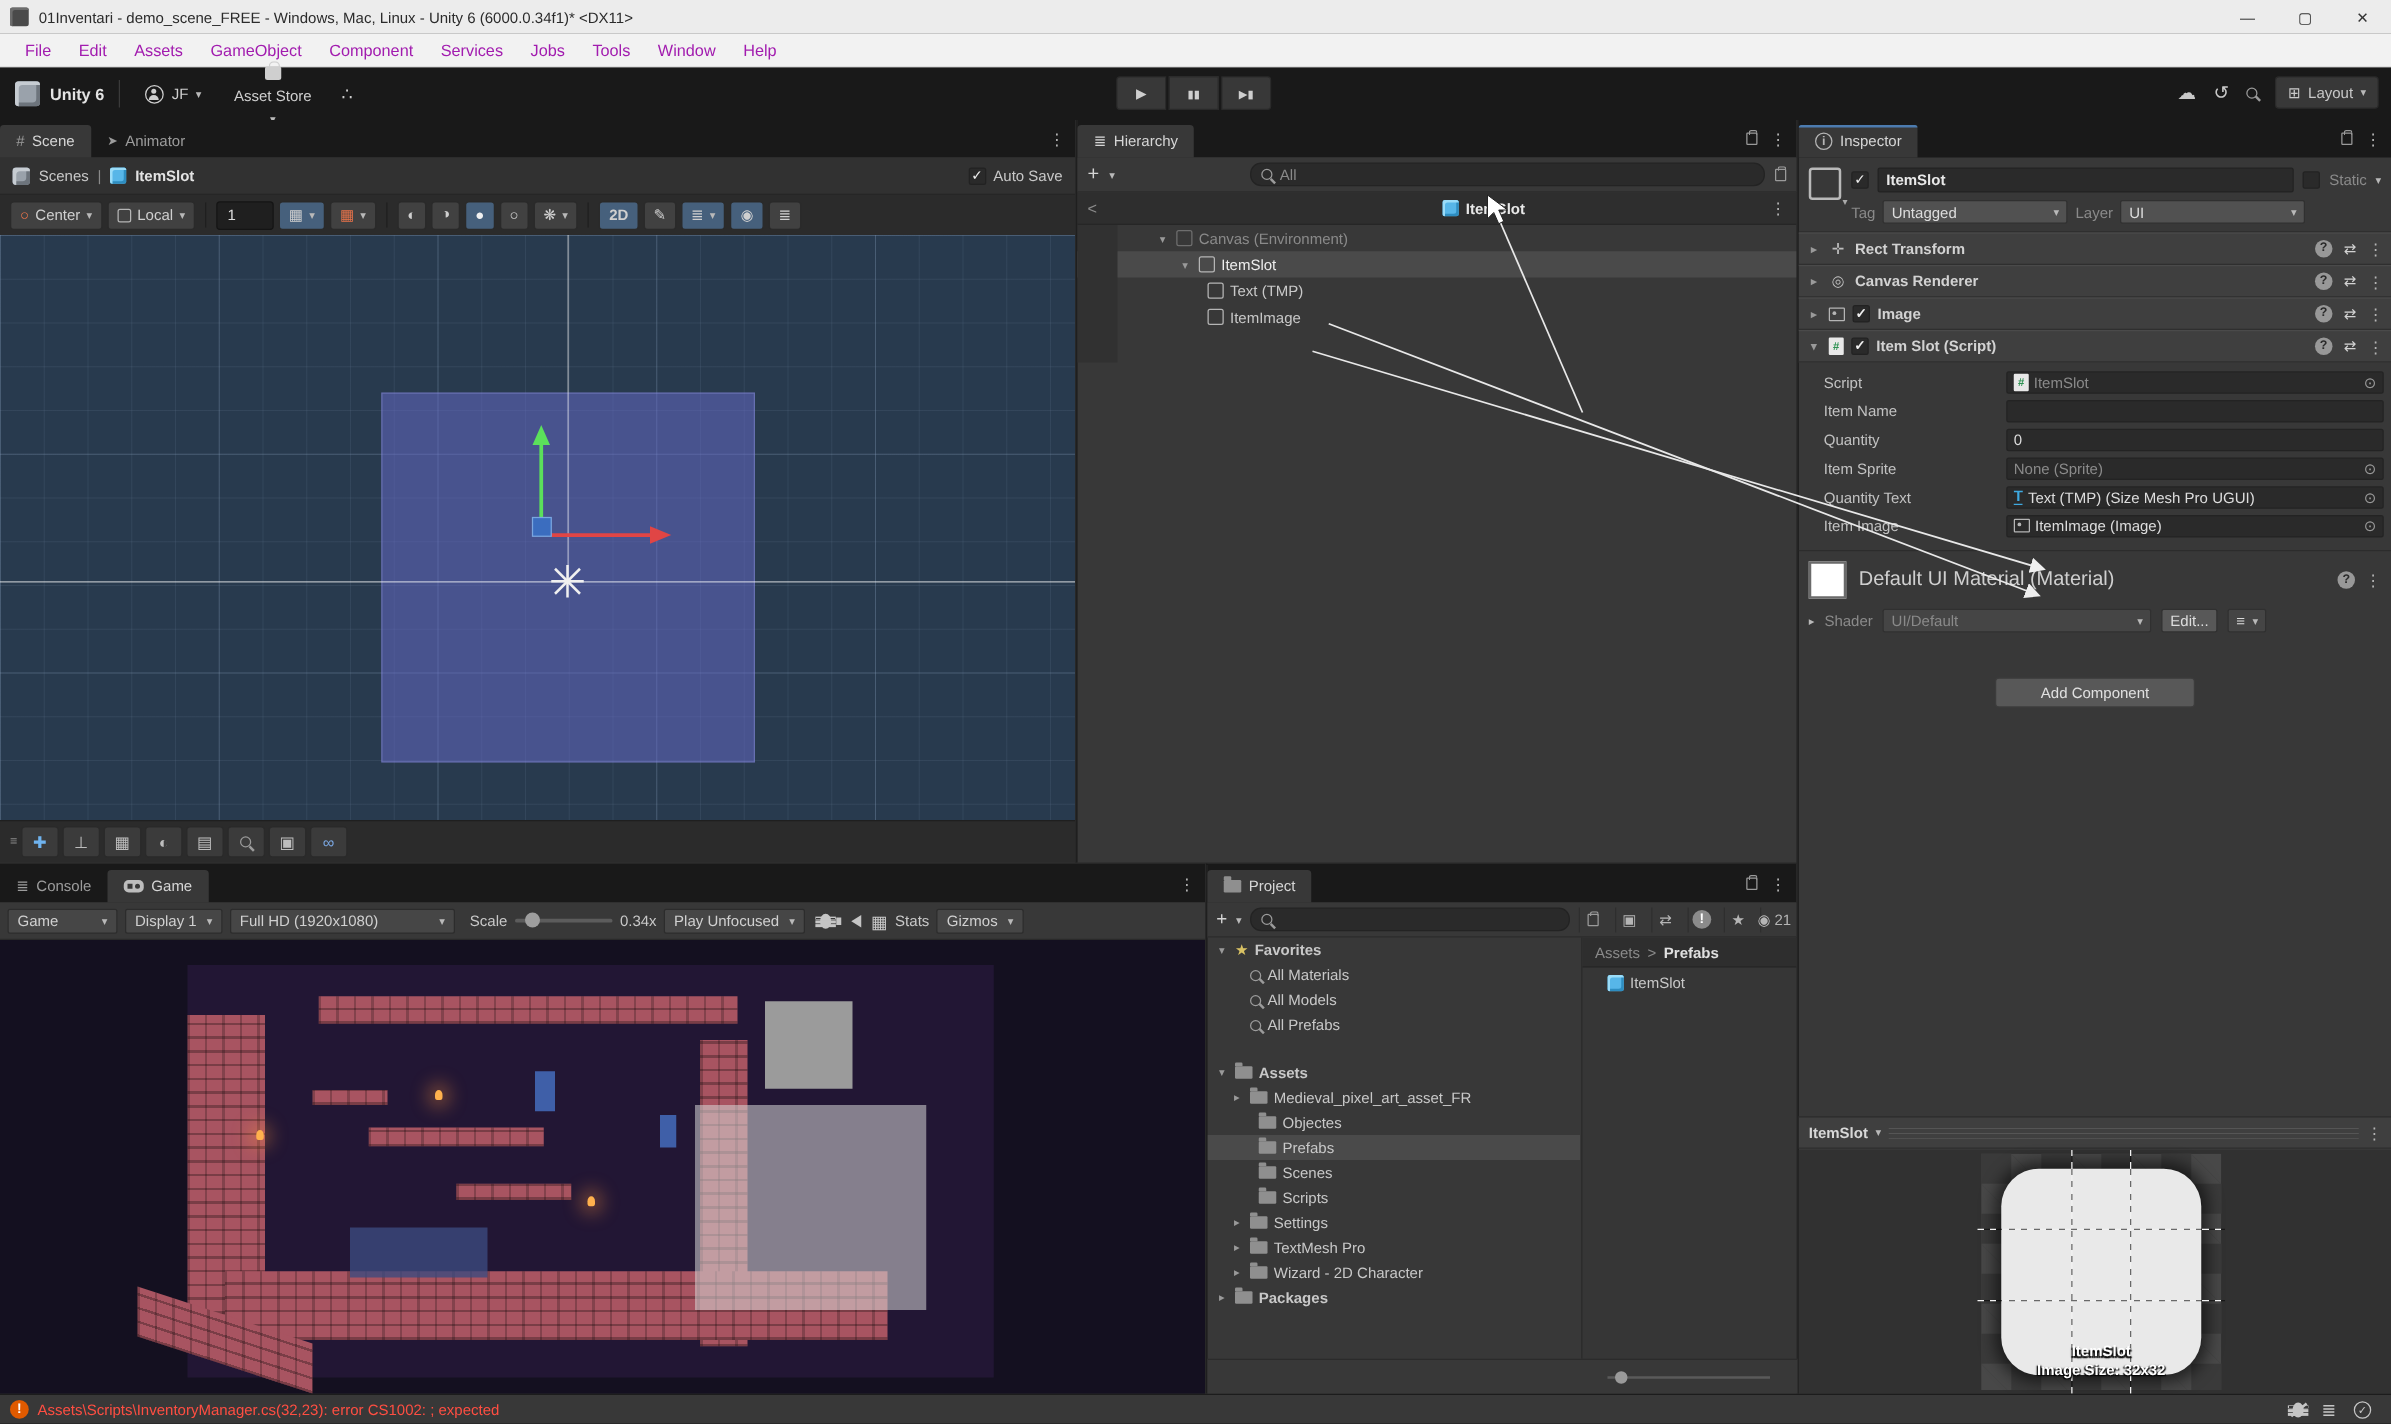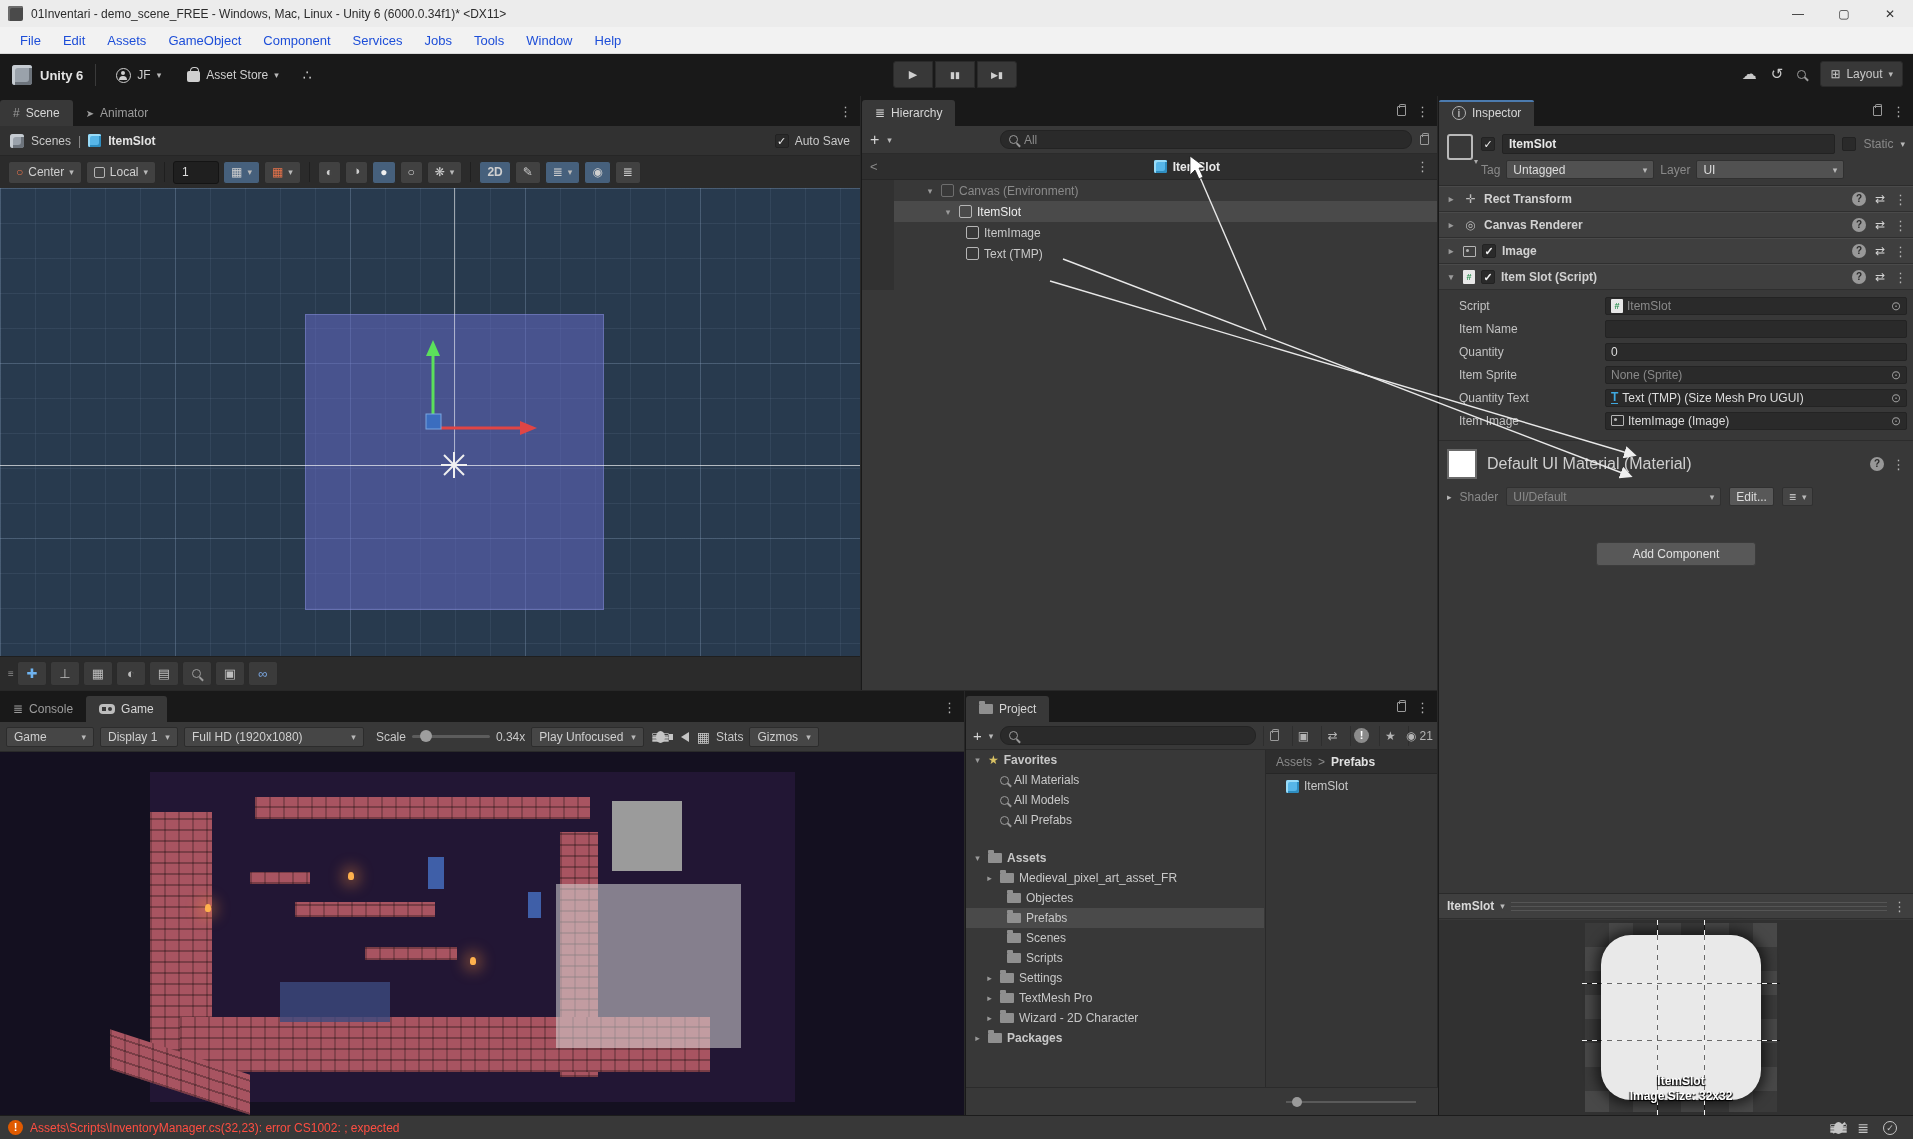--- a/index.html
+++ b/index.html
@@ -8,21 +8,21 @@
   .root { position:relative; width:1913px; height:1139px; overflow:hidden; background:#282828; }
   .abs { position:absolute; }
   .row { display:flex; align-items:center; }
 
   
   .titlebar { left:0; top:0; width:1913px; height:27px; background:#ececec; color:#2b2b2b; display:flex; align-items:center; padding-left:8px; }
   .titlebar .apptitle { margin-left:8px; font-size:12px; }
   .win-ctrls { position:absolute; right:0; top:0; height:27px; display:flex; }
   .win-btn { width:46px; height:27px; display:flex; align-items:center; justify-content:center; color:#333; font-size:12px; }
   .unity-cube-dark { width:15px; height:15px; background:#4a4a4a; border-radius:2px; box-shadow: inset 2px 2px 0 #6c6c6c; }
-  .menubar { left:0; top:27px; width:1913px; height:27px; background:#f2f2f2; color:#1d4ed8; display:flex; align-items:center; padding-left:10px; gap:2px; font-size:13px; border-bottom:1px solid #d9d9d9;}
+  .menubar { left:0; top:27px; width:1913px; height:27px; background:#f2f2f2; color:#a21caf; display:flex; align-items:center; padding-left:10px; gap:2px; font-size:13px; border-bottom:1px solid #d9d9d9;}
   .menubar .mitem { padding:4px 10px; }
   .topbar { left:0; top:54px; width:1913px; height:42px; background:#191919; display:flex; align-items:center; }
   .brand { display:flex; align-items:center; gap:8px; padding-left:12px; color:#e3e3e3; font-weight:bold; font-size:13px; }
   .unity-cube { width:20px; height:20px; background:#9aa2ab; border-radius:3px; box-shadow: inset 3px 3px 0 #c6ccd2, inset -3px -3px 0 #6d747c; }
   .tb-sep { width:1px; height:22px; background:#3a3a3a; margin:0 12px; }
   .tb-item { display:flex; align-items:center; gap:6px; color:#cfcfcf; padding:0 8px; }
   .person-icon { width:15px; height:15px; border:1.5px solid #cfcfcf; border-radius:50%; position:relative; }
   .person-icon::before { content:""; position:absolute; left:4px; top:2px; width:4px; height:4px; border-radius:50%; background:#cfcfcf; }
   .person-icon::after { content:""; position:absolute; left:2px; top:7px; width:8px; height:4px; border-radius:4px 4px 0 0; background:#cfcfcf; }
   .bag-icon { width:13px; height:11px; background:#cfcfcf; border-radius:2px; position:relative; margin-top:3px;}
@@ -197,21 +197,21 @@
     <div class="brand">
       <span class="unity-cube"></span>
       <span>Unity 6</span>
     </div>
     <span class="tb-sep"></span>
     <div class="tb-item">
       <span class="person-icon"></span>
       <span>JF</span>
       <span class="chev">▾</span>
     </div>
-    <div class="tb-item" style="margin-left:10px;">
+    <div class="tb-item" style="margin-left:10px;flex-direction:column;">
       <span class="bag-icon"></span>
       <span>Asset Store</span>
       <span class="chev">▾</span>
     </div>
     <div class="tb-item" style="margin-left:8px; font-size:14px;">
       <span>∴</span>
     </div>
     <div class="play-cluster">
       <span class="play-btn">▶</span>
       <span class="play-btn" style="font-size:9px;">▮▮</span>
@@ -394,25 +394,25 @@
         <span class="cube outline dim"></span>
         <span class="dim">Canvas (Environment)</span>
       </div>
       <div class="trow sel" style="padding-left:80px;">
         <span class="arrow">▾</span>
         <span class="cube outline"></span>
         <span style="color:#ededed;">ItemSlot</span>
       </div>
       <div class="trow" style="padding-left:104px;">
         <span class="cube outline"></span>
-        <span>ItemImage</span>
+        <span>Text (TMP)</span>
       </div>
       <div class="trow" style="padding-left:104px;">
         <span class="cube outline"></span>
-        <span>Text (TMP)</span>
+        <span>ItemImage</span>
       </div>
     </div>
   </div>
 
   <div class="abs insp-panel">
     <div class="tabbar" style="height:30px;">
       <div class="tab active blue-top">
         <span class="info-i">i</span>
         <span>Inspector</span>
       </div>

